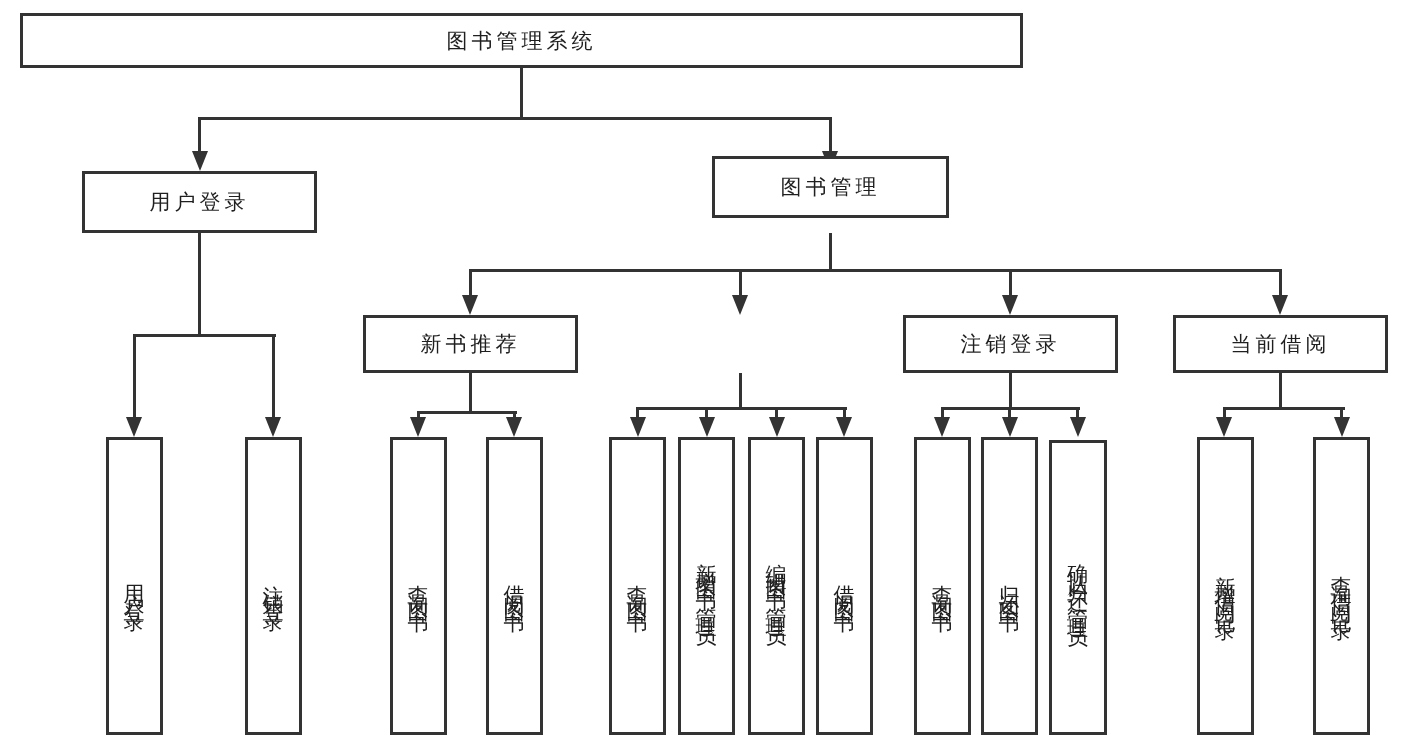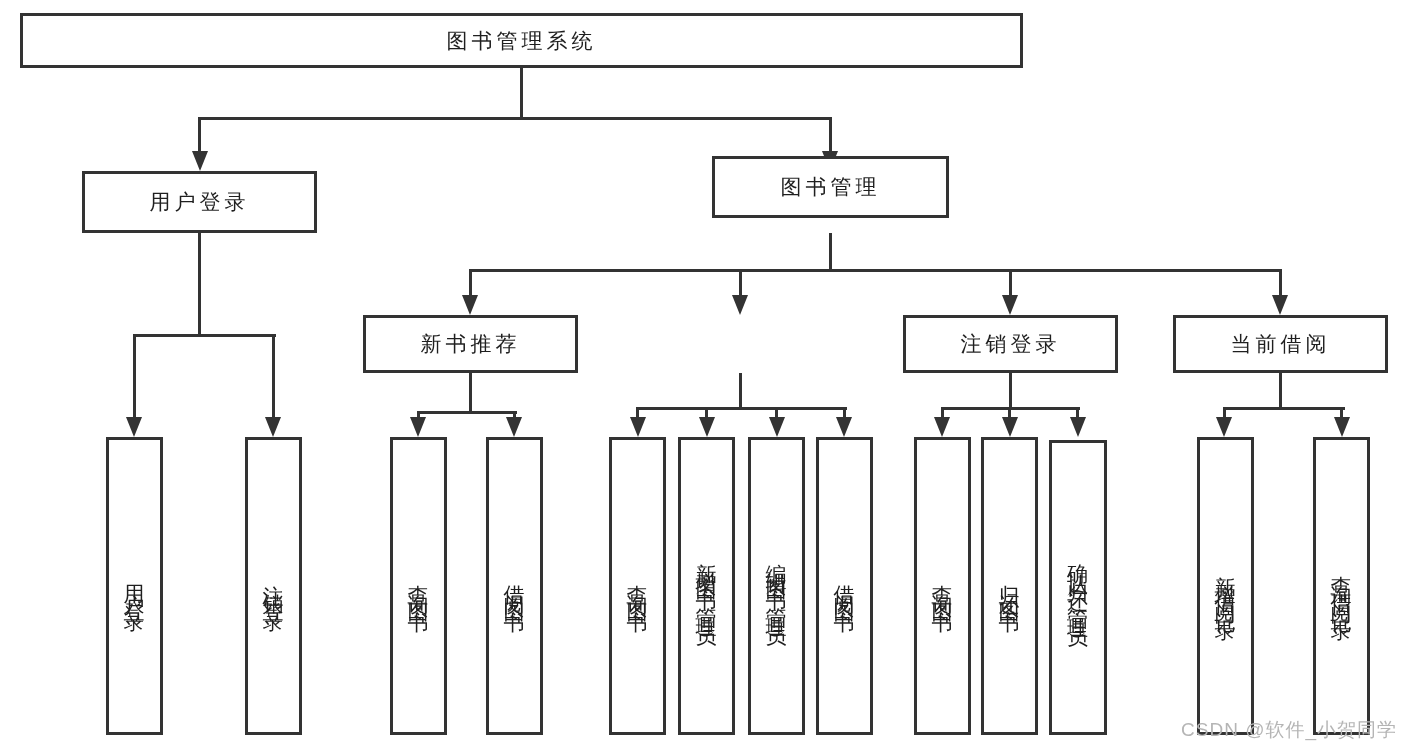--- a/index.html
+++ b/index.html
@@ -150,15 +150,14 @@
     <span class="vlabel">确认归还（管理员）</span>
   </div>
 
   <div class="box" style="left:1197px; top:437px; width:57px; height:298px;">
     <span class="vlabel">新增借阅记录</span>
   </div>
   <div class="box" style="left:1313px; top:437px; width:57px; height:298px;">
     <span class="vlabel">查询借阅记录</span>
   </div>
 
-  <div class="watermark">CSDN @软件_小贺同学</div>
 
 </div>
 
 </body></html>

